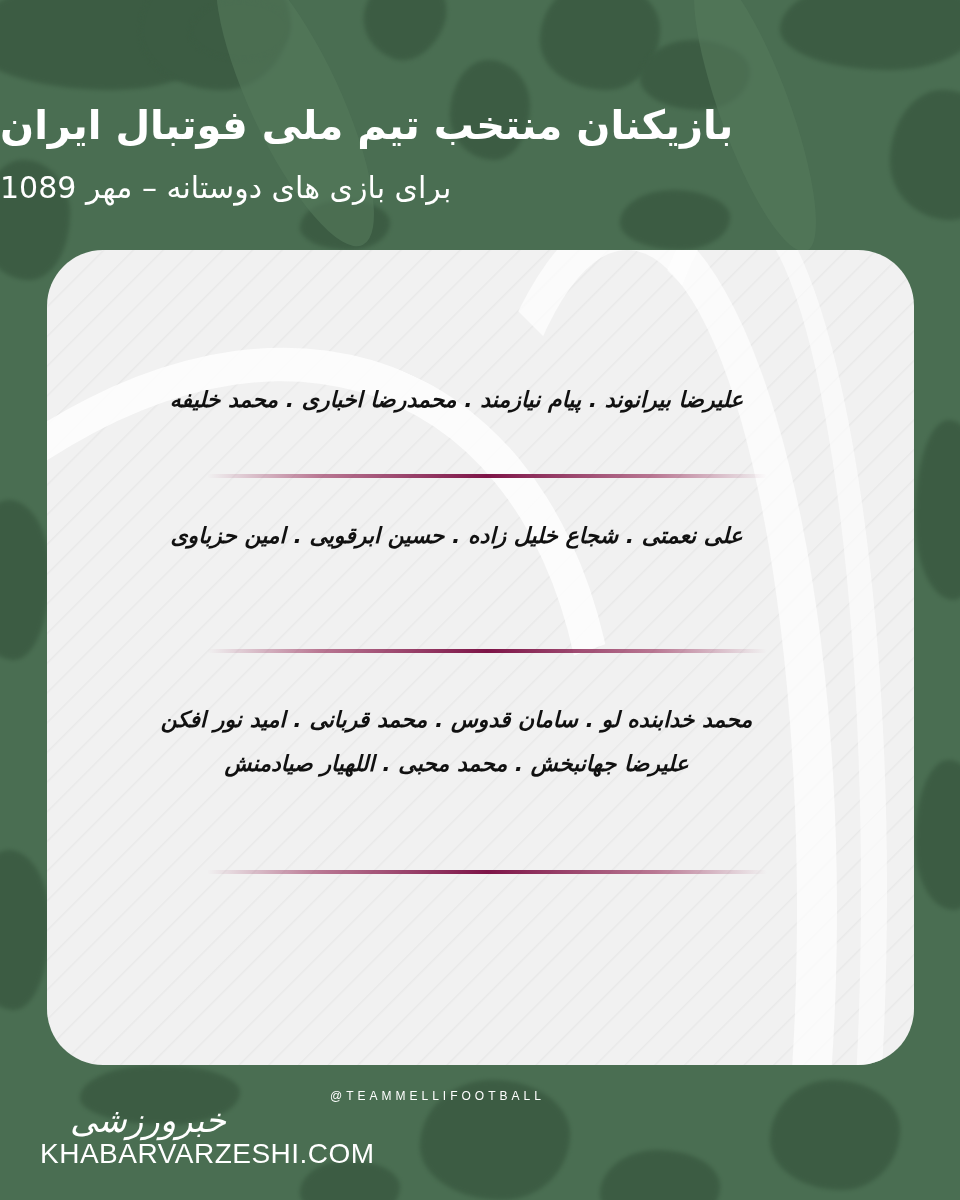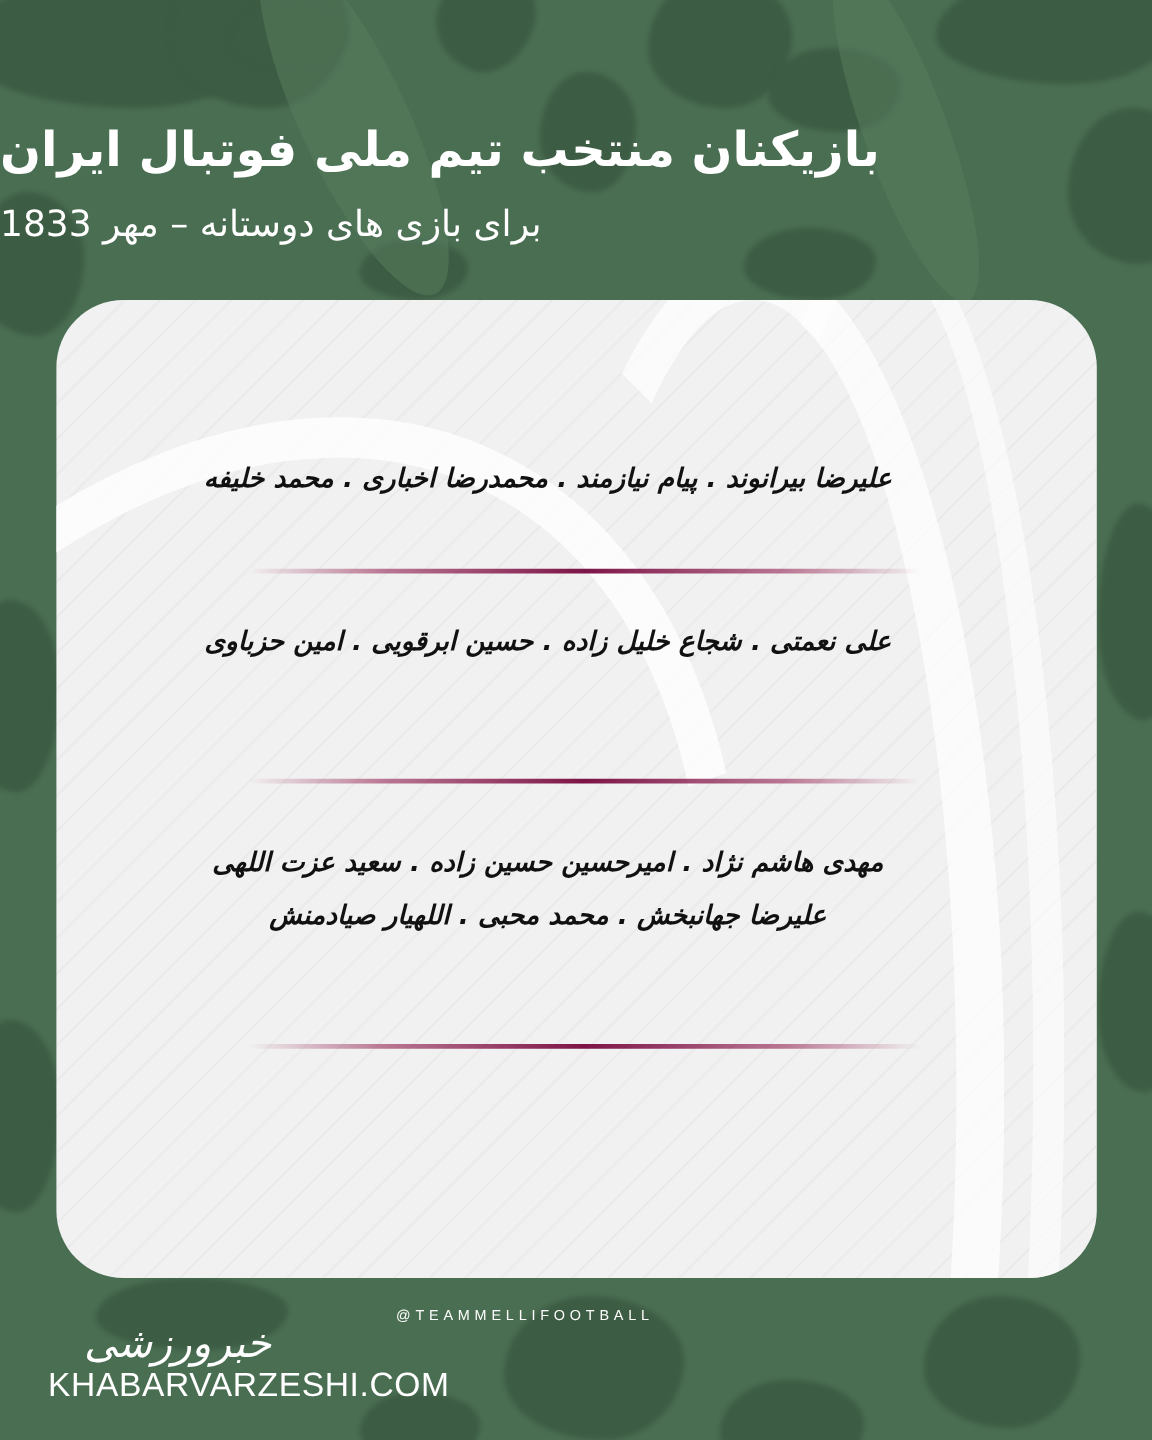--- a/index.html
+++ b/index.html
@@ -113,41 +113,41 @@
   <div class="blot" style="left:420px;top:1080px;width:150px;height:120px;"></div>
   <div class="blot" style="left:600px;top:1150px;width:120px;height:80px;"></div>
   <div class="blot" style="left:770px;top:1080px;width:130px;height:110px;"></div>
   <div class="blot" style="left:300px;top:1160px;width:100px;height:60px;"></div>
   <div class="streak" style="left:250px;top:-60px;width:90px;height:320px;transform:rotate(-25deg);"></div>
   <div class="streak" style="left:720px;top:-40px;width:70px;height:300px;transform:rotate(-20deg);"></div>
 </div>
 
 <div class="header">
   <div class="title">بازیکنان منتخب تیم ملی فوتبال ایران</div>
-  <div class="subtitle">برای بازی های دوستانه – مهر 1833</div>
+  <div class="subtitle">برای بازی های دوستانه – مهر 1089</div>
 </div>
 
 <div class="card">
   <div class="card-texture"></div>
   <div class="swoosh" style="left:-380px;top:60px;width:900px;height:1400px;border-color:rgba(255,255,255,0.8) transparent transparent rgba(255,255,255,0.8);transform:rotate(25deg);"></div>
   <div class="swoosh" style="left:370px;top:-40px;width:420px;height:1400px;border-width:40px;border-color:rgba(255,255,255,0.7) rgba(255,255,255,0.7) transparent transparent;"></div>
   <div class="swoosh" style="left:540px;top:-60px;width:300px;height:1400px;border-width:26px;border-color:rgba(255,255,255,0.6) rgba(255,255,255,0.6) transparent transparent;"></div>
 
   <div class="section" style="top:128px;">
     <div>علیرضا بیرانوند  .  پیام نیازمند . محمدرضا اخباری . محمد خلیفه</div>
   </div>
   <div class="divider" style="top:224px;"></div>
 
   <div class="section" style="top:264px;">
     <div>علی نعمتی . شجاع خلیل زاده . حسین ابرقویی . امین حزباوی</div>
   </div>
   <div class="divider" style="top:399px;"></div>
 
   <div class="section" style="top:448px;">
-    <div>مهدی هاشم نژاد . امیرحسین حسین زاده . سعید عزت اللهی</div>
+    <div>محمد خدابنده لو . سامان قدوس . محمد قربانی . امید نور افکن</div>
     <div>علیرضا جهانبخش . محمد محبی . اللهیار صیادمنش</div>
   </div>
   <div class="divider" style="top:620px;"></div>
 
 </div>
 
 <div class="footer-logo">
   <div class="logo-mark">خبرورزشی</div>
   <div class="logo-site">KHABARVARZESHI.COM</div>
 </div>

